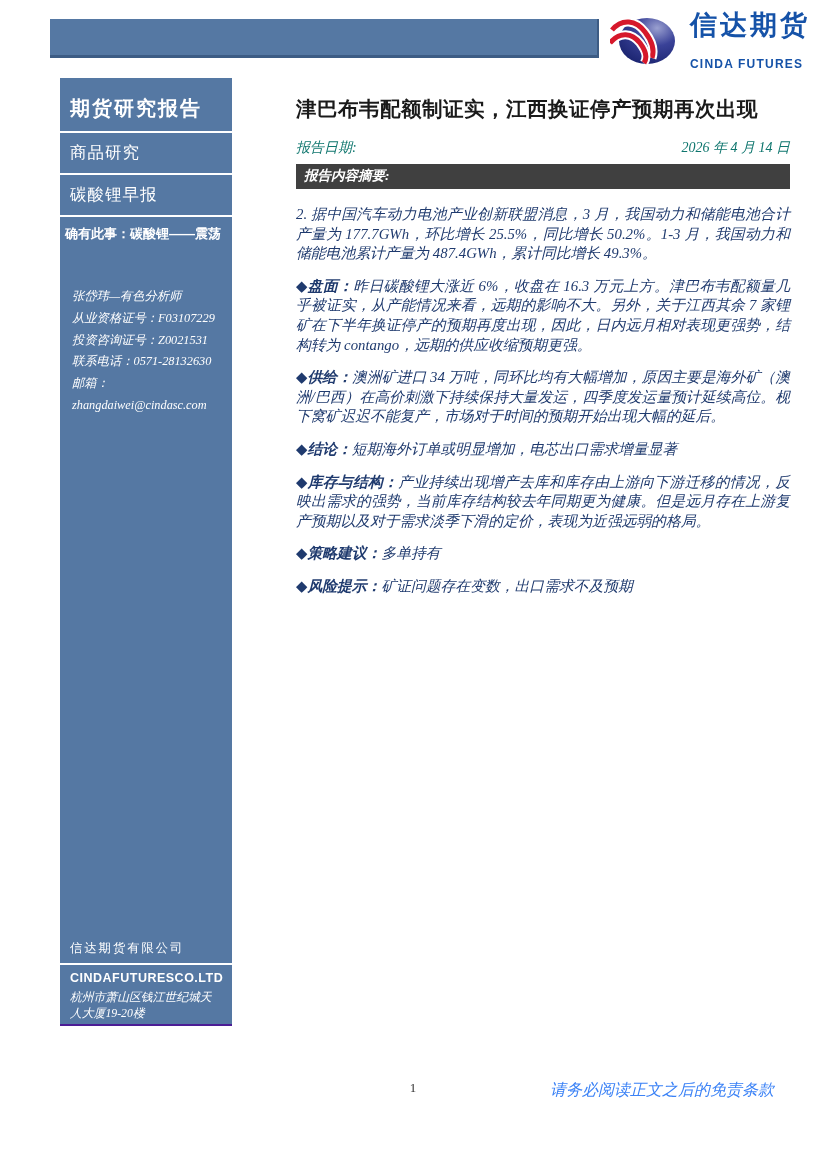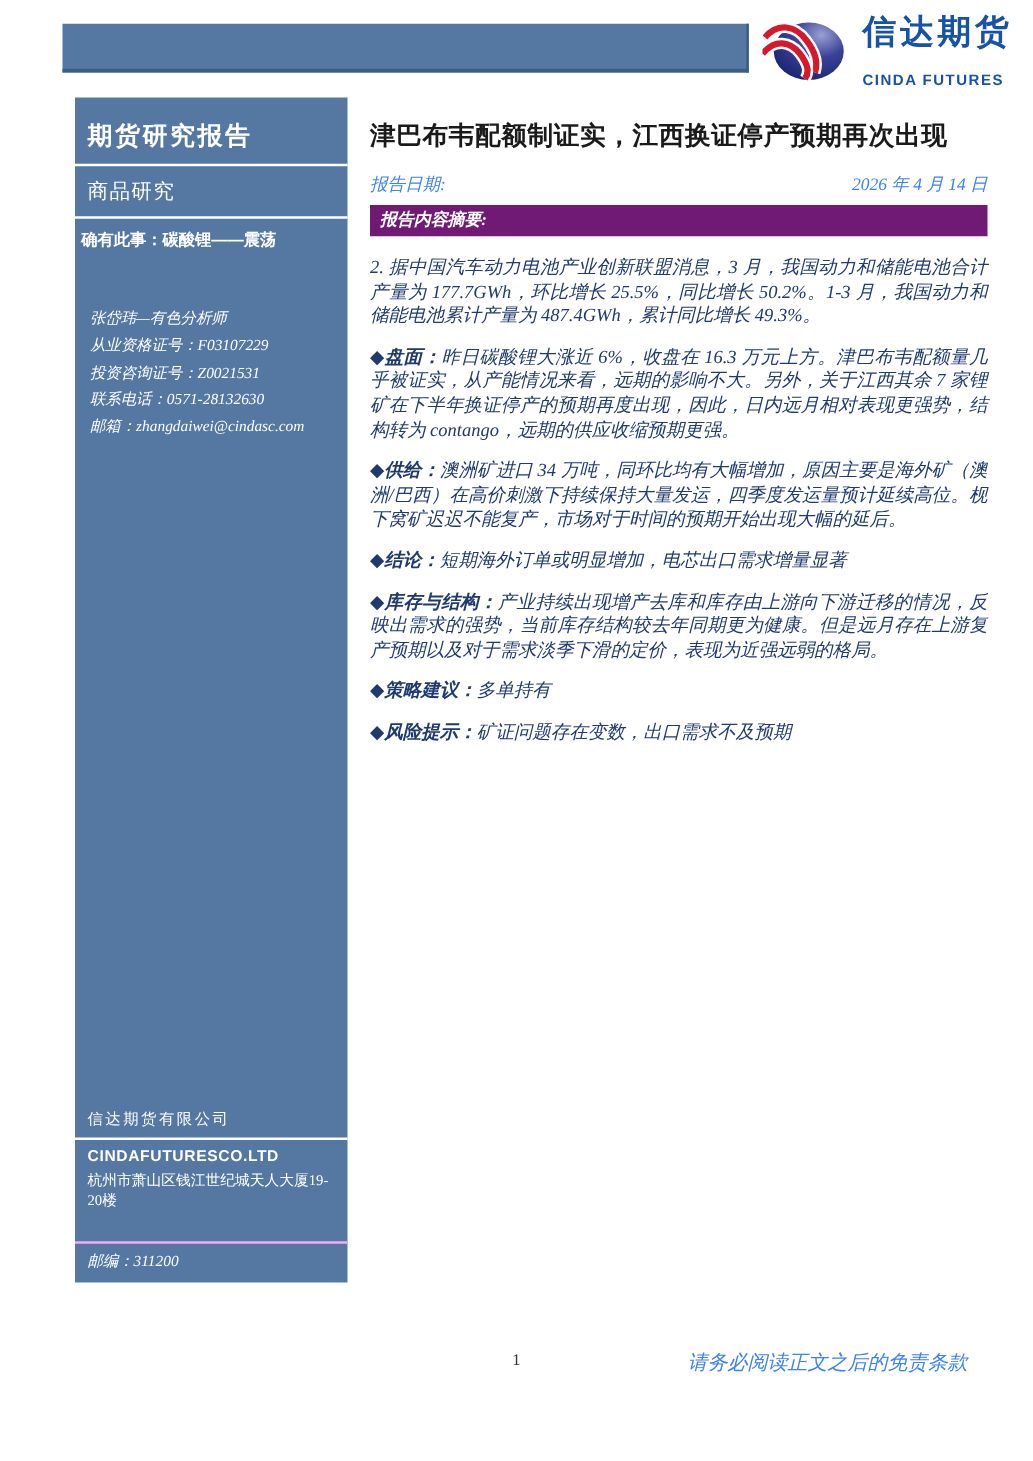--- a/index.html
+++ b/index.html
@@ -15,53 +15,53 @@
     background:#5578A3;border-bottom:3px solid #3d5c84;border-right:2px solid #3d5c84;
   }
   .logo{position:absolute;left:610px;top:12px;display:flex;align-items:center;gap:10px;}
   .logo-mark svg{display:block;}
   .logo-text{display:flex;flex-direction:column;line-height:1;gap:16px;}
   .logo-cn{font-size:27px;font-weight:bold;color:#1552a8;letter-spacing:3px;}
   .logo-en{font-size:12px;font-weight:bold;color:#1552a8;letter-spacing:1.2px;margin-top:3px;}
 
   
   .sidebar{
-    position:absolute;left:60px;top:78px;width:218px;height:948px;
+    position:absolute;left:60px;top:78px;width:172px;height:948px;
     background:#5578A3;color:#ffffff;display:flex;flex-direction:column;box-sizing:border-box;
   }
   .sb-sec{border-bottom:2px solid #ffffff;}
   .sb-type{font-size:20px;font-weight:bold;padding:17px 10px 9px 10px;letter-spacing:2px;}
   .sb-cat{font-size:16.5px;padding:9px 10px;letter-spacing:1px;}
   .sb-name{font-size:16.5px;padding:9px 10px;letter-spacing:1px;}
   .sb-rating{font-size:13px;font-weight:bold;padding:8px 5px 5px 5px;}
   .sb-analyst{
     margin-top:38px;padding:0 12px;
     font-family:"Liberation Serif","DejaVu Serif",serif;font-style:italic;
     font-size:12.3px;line-height:21.8px;
   }
   .sb-spacer{flex:1;}
   .sb-company{font-family:"Liberation Serif","DejaVu Serif",serif;font-size:12.3px;}
   .sb-co-cn{padding:6px 10px;border-bottom:2px solid #ffffff;letter-spacing:2px;}
   .sb-co-en{font-family:"Liberation Sans","DejaVu Sans",sans-serif;font-weight:bold;font-size:12.5px;padding:6px 10px 2px 10px;letter-spacing:0.5px;}
-  .sb-co-addr{font-size:11.8px;padding:3px 10px 24px 10px;border-bottom:2px solid #f0abfc;}
+  .sb-co-addr{font-style:italic;font-size:11.8px;padding:3px 10px 2px 10px;border-bottom:2px solid #4c1d95;}
   .sb-co-post{padding:6px 10px 8px 10px;font-style:italic;}
 
   
   .main{position:absolute;left:296px;top:95px;width:494px;}
   .title{
     margin:0;font-size:20.5px;font-weight:bold;color:#1a1a1a;
     letter-spacing:0.5px;line-height:27px;
   }
   .date-row{
     display:flex;justify-content:space-between;align-items:baseline;
     margin-top:17px;font-family:"Liberation Serif","DejaVu Serif",serif;
-    font-style:italic;font-size:14px;color:#3b82f6;
+    font-style:italic;font-size:14px;color:#0f766e;
   }
   .summary-bar{
-    margin-top:7px;background:#701a75;color:#ffffff;
+    margin-top:7px;background:#404040;color:#ffffff;
     font-family:"Liberation Serif","DejaVu Serif",serif;font-style:italic;font-weight:bold;
     font-size:13.5px;padding:3px 8px 4px 8px;
   }
   .paras{margin-top:16px;}
   .paras p{
     margin:0 0 13px 0;font-family:"Liberation Serif","DejaVu Serif",serif;font-style:italic;
     font-size:14.8px;line-height:19.6px;color:#1f3a6e;text-align:justify;
   }
   .paras .lead{font-weight:bold;}
 
@@ -102,34 +102,34 @@
     </span>
     <span class="logo-text">
       <span class="logo-cn">信达期货</span>
       <span class="logo-en">CINDA FUTURES</span>
     </span>
   </div>
 
   <div class="sidebar">
     <div class="sb-sec sb-type">期货研究报告</div>
     <div class="sb-sec sb-cat">商品研究</div>
+    <div class="sb-sec sb-name">碳酸锂早报</div>
     <div class="sb-rating">确有此事：碳酸锂——震荡</div>
     <div class="sb-analyst">
       <div>张岱玮—有色分析师</div>
       <div>从业资格证号：F03107229</div>
       <div>投资咨询证号：Z0021531</div>
       <div>联系电话：0571-28132630</div>
       <div>邮箱：zhangdaiwei@cindasc.com</div>
     </div>
     <div class="sb-spacer"></div>
     <div class="sb-company">
       <div class="sb-co-cn">信达期货有限公司</div>
       <div class="sb-co-en">CINDAFUTURESCO.LTD</div>
       <div class="sb-co-addr">杭州市萧山区钱江世纪城天人大厦19-20楼</div>
-      <div class="sb-co-post">邮编：311200</div>
     </div>
   </div>
 
   <div class="main">
     <h1 class="title">津巴布韦配额制证实，江西换证停产预期再次出现</h1>
     <div class="date-row">
       <span>报告日期:</span>
       <span>2026 年 4 月 14 日</span>
     </div>
     <div class="summary-bar">报告内容摘要:</div>

